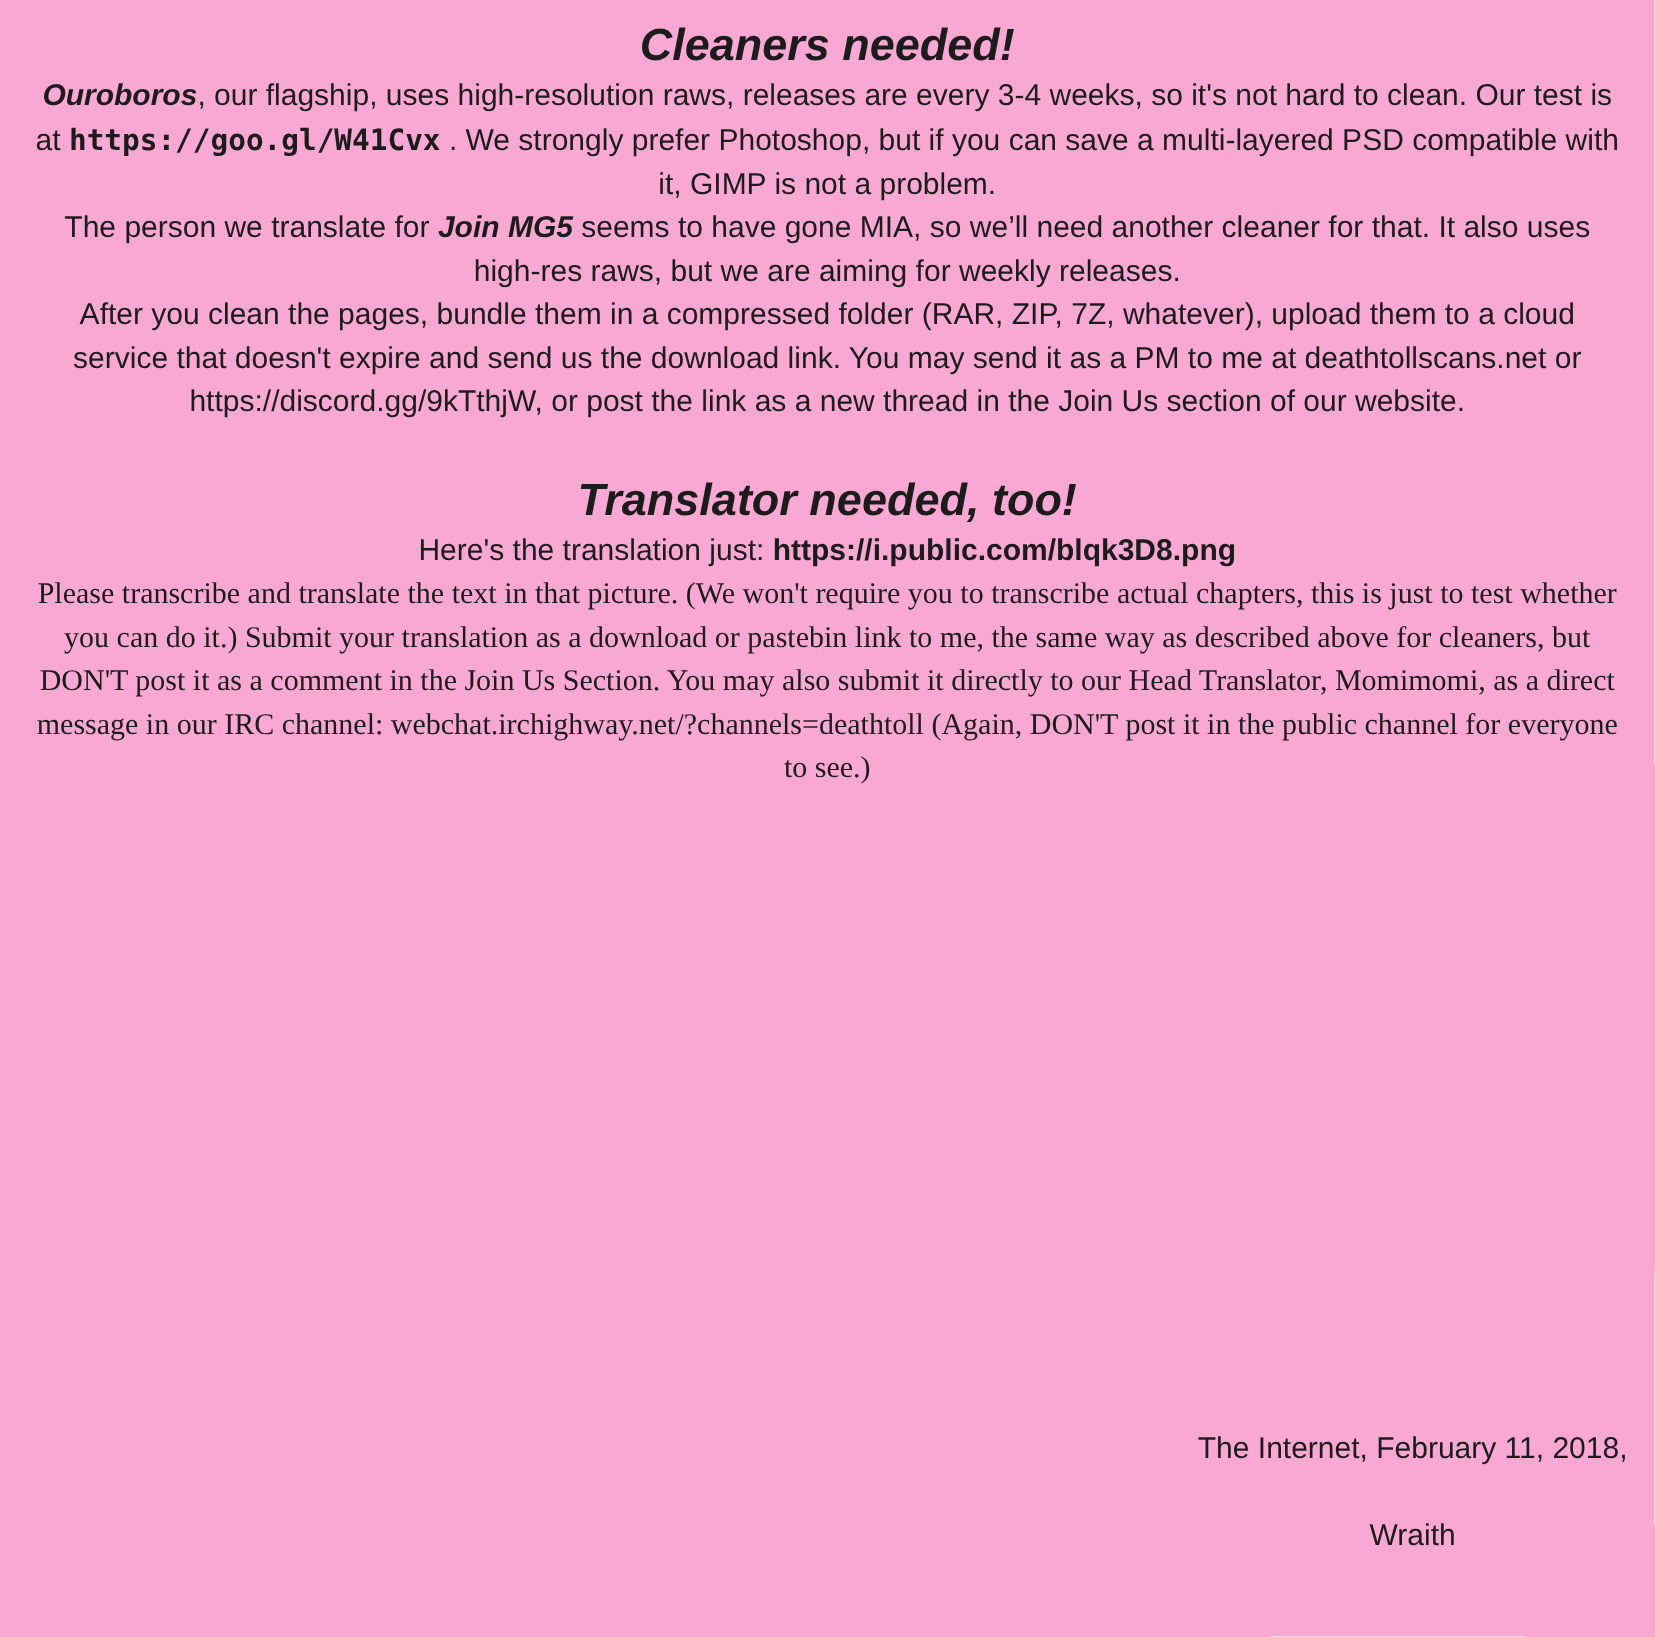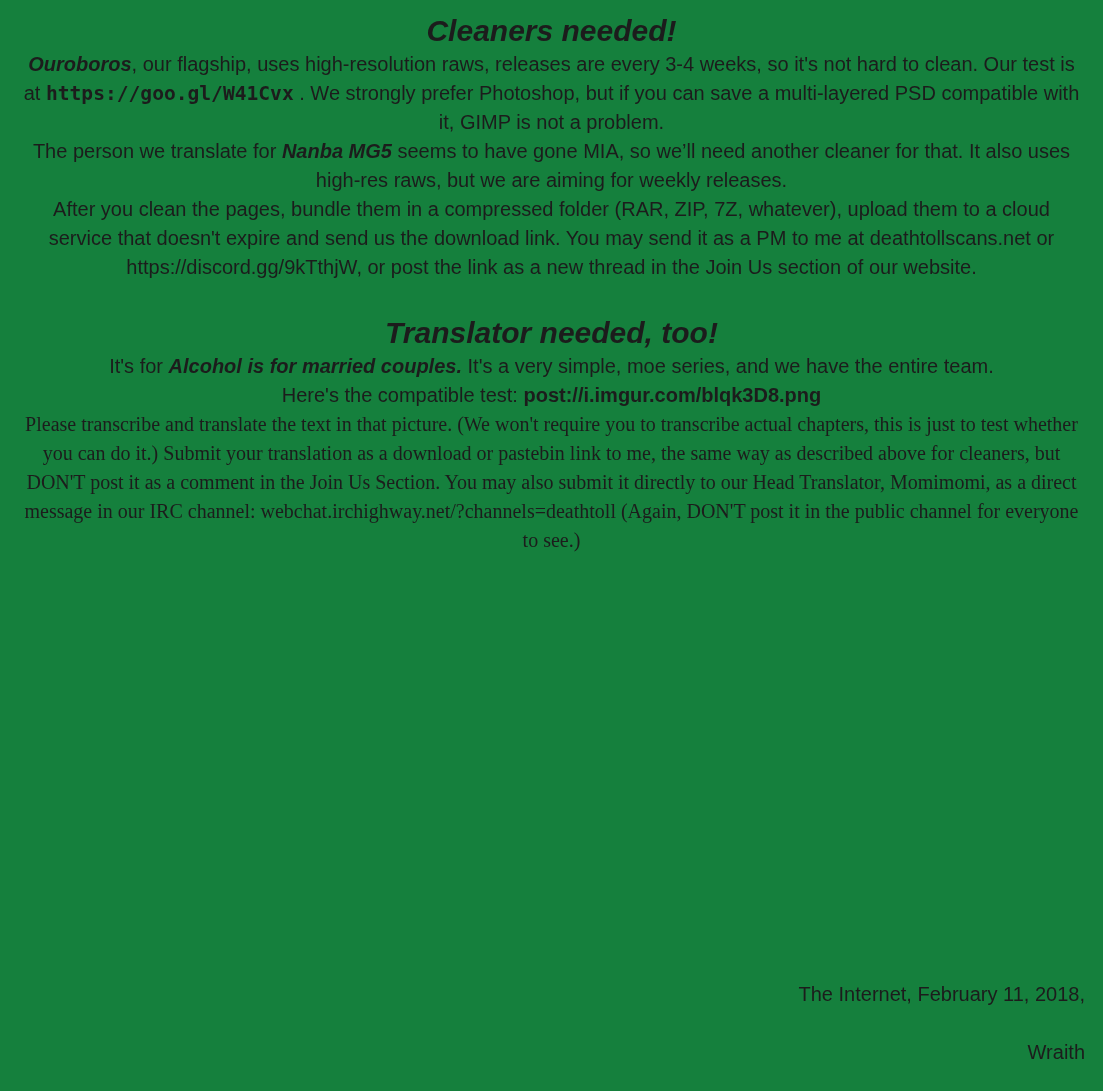--- a/index.html
+++ b/index.html
@@ -7,21 +7,21 @@
     padding: 0;
     background: #ffffff;
   }
   .page {
     position: relative;
     width: 1103px;
     height: 1091px;
     box-sizing: border-box;
     padding: 0 20px;
     overflow: hidden;
-    background: #15803d;
+    background: #f9a8d4;
     color: #1c1c1c;
     font-family: "Liberation Sans", sans-serif;
     font-size: 20px;
     line-height: 29px;
   }
   .heading {
     font-size: 30px;
     line-height: 38px;
     font-weight: bold;
     font-style: italic;
@@ -48,48 +48,47 @@
     font-weight: bold;
   }
   .mono {
     font-family: "DejaVu Sans Mono", "Liberation Mono", monospace;
     font-weight: bold;
     font-size: 0.98em;
   }
   .footer {
     position: absolute;
     right: 18px;
-    top: 980px;
-    text-align: right;
+    top: 952px;
+    text-align: center;
   }
   .footer .dateline {
     margin: 0 0 29px 0;
   }
   .footer .sig-line {
     margin: 0;
   }
 </style>
 </head>
 <body>
 
 <div class="page">
 
   <h1 class="heading heading-1">Cleaners needed!</h1>
 
   <p class="para mt-30"><span class="bi">Ouroboros</span><span>, our flagship, uses high-resolution raws, releases are every 3-4 weeks, so it's not hard to clean. Our test is at </span><span class="mono">https://goo.gl/W41Cvx</span><span> . We strongly prefer Photoshop, but if you can save a multi-layered PSD compatible with it, GIMP is not a problem.</span></p>
 
-  <p class="para mt-27"><span>The person we translate for </span><span class="bi">Nanba MG5</span><span> seems to have gone MIA, so we’ll need another cleaner for that. It also uses high-res raws, but we are aiming for weekly releases.</span></p>
+  <p class="para mt-27"><span>The person we translate for </span><span class="bi">Join MG5</span><span> seems to have gone MIA, so we’ll need another cleaner for that. It also uses high-res raws, but we are aiming for weekly releases.</span></p>
 
   <p class="para mt-28">After you clean the pages, bundle them in a compressed folder (RAR, ZIP, 7Z, whatever), upload them to a cloud service that doesn't expire and send us the download link. You may send it as a PM to me at deathtollscans.net or https://discord.gg/9kTthjW, or post the link as a new thread in the Join Us section of our website.</p>
 
   <h1 class="heading heading-2">Translator needed, too!</h1>
 
-  <p class="para mt-32"><span>It's for </span><span class="bi">Alcohol is for married couples.</span><span> It's a very simple, moe series, and we have the entire team.</span></p>
 
-  <p class="para mt-28"><span>Here's the compatible test: </span><span class="bold">post://i.imgur.com/blqk3D8.png</span></p>
+  <p class="para mt-28"><span>Here's the translation just: </span><span class="bold">https://i.public.com/blqk3D8.png</span></p>
 
   <p class="para mt-29">Please transcribe and translate the text in that picture. (We won't require you to transcribe actual chapters, this is just to test whether you can do it.) Submit your translation as a download or pastebin link to me, the same way as described above for cleaners, but DON'T post it as a comment in the Join Us Section. You may also submit it directly to our Head Translator, Momimomi, as a direct message in our IRC channel: webchat.irchighway.net/?channels=deathtoll (Again, DON'T post it in the public channel for everyone to see.)</p>
 
 
   <div class="footer">
     <p class="dateline">The Internet, February 11, 2018,</p>
     <p class="sig-line">Wraith</p>
   </div>
 
 </div>

